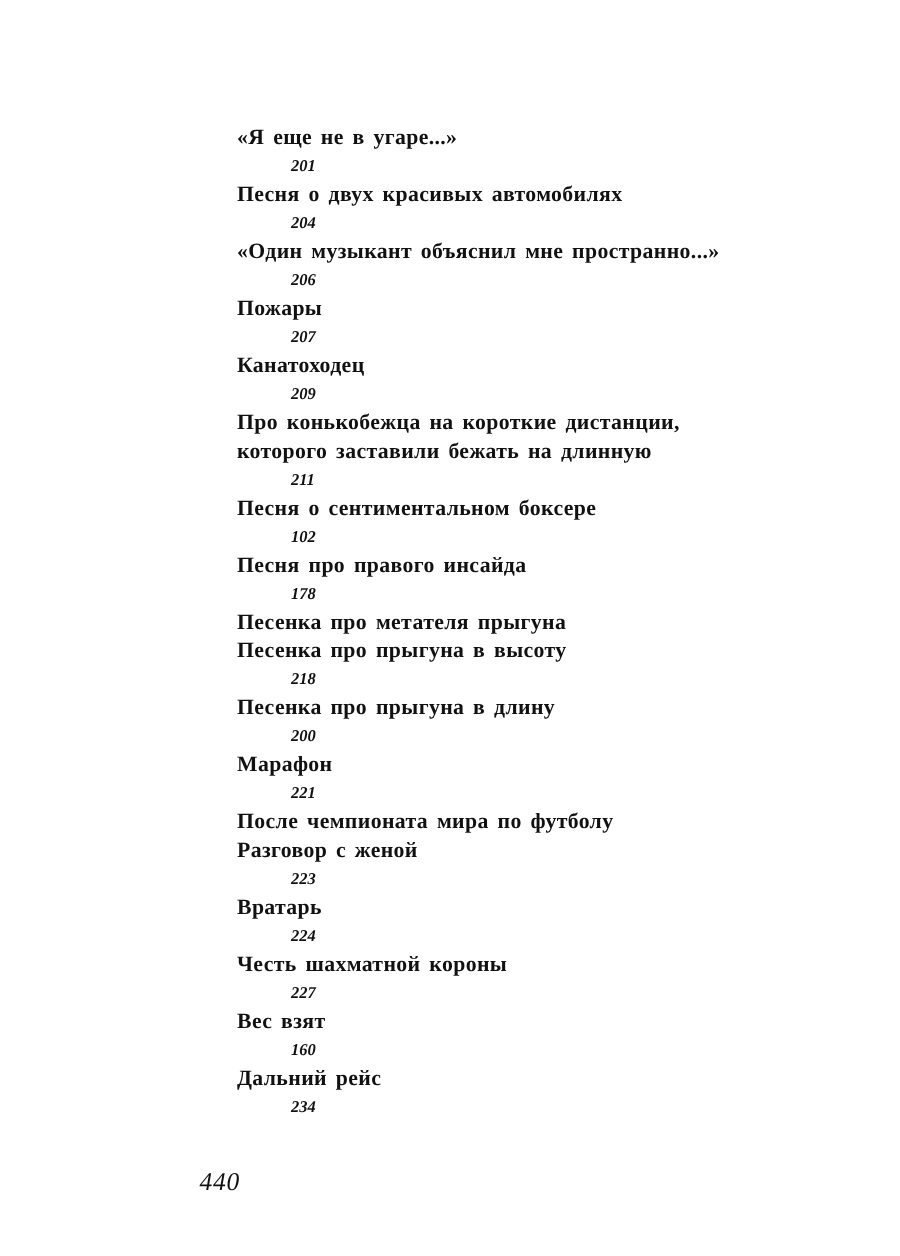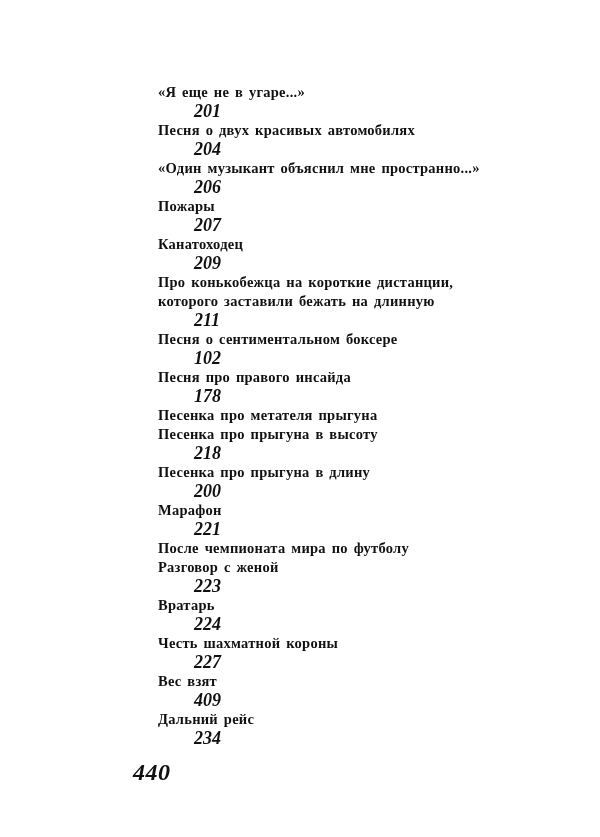--- a/index.html
+++ b/index.html
@@ -31,31 +31,31 @@
       font-size: 14.5px;
       line-height: 19px;
       letter-spacing: 0.25px;
       word-spacing: 2px;
       white-space: nowrap;
     }
     .page {
       display: block;
       font-weight: bold;
       font-style: italic;
-      font-size: 18px;
+      font-size: 11px;
       line-height: 19px;
       padding-left: 36px;
     }
     .folio {
       position: absolute;
       left: 133px;
-      top: 760px;
-      font-weight: bold;
+      top: 776px;
+      font-weight: normal;
       font-style: italic;
-      font-size: 24px;
+      font-size: 17px;
       line-height: 24px;
       letter-spacing: 0.5px;
     }
   </style>
 </head>
 <body>
 
 <div class="toc">
   <div class="entry">
     <span class="title">«Я еще не в угаре...»</span>
@@ -115,21 +115,21 @@
   <div class="entry">
     <span class="title">Вратарь</span>
     <span class="page">224</span>
   </div>
   <div class="entry">
     <span class="title">Честь шахматной короны</span>
     <span class="page">227</span>
   </div>
   <div class="entry">
     <span class="title">Вес взят</span>
-    <span class="page">409</span>
+    <span class="page">160</span>
   </div>
   <div class="entry">
     <span class="title">Дальний рейс</span>
     <span class="page">234</span>
   </div>
 </div>
 
 <div class="folio">440</div>
 
 </body></html>

